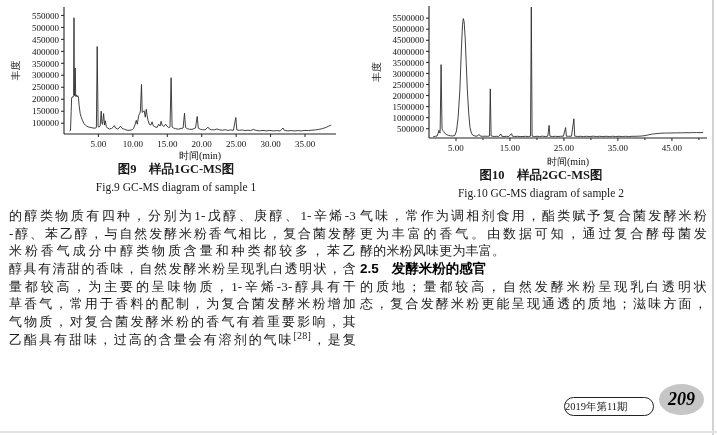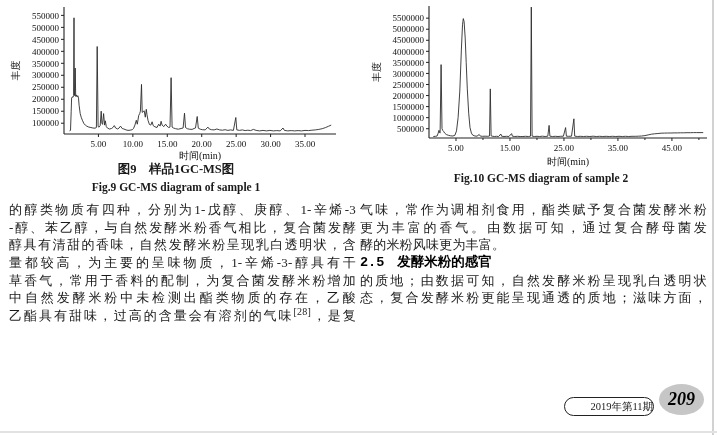--- a/index.html
+++ b/index.html
@@ -5,41 +5,41 @@
   html,body{margin:0;padding:0;background:#ffffff;}
   .page{
     position:relative;width:717px;height:435px;background:#ffffff;overflow:hidden;
     font-family:"Liberation Serif","DejaVu Serif",serif;color:#1a1a1a;
   }
   
   .figures-row{display:flex;justify-content:space-between;padding:2px 4px 0 8px;}
   .figure{display:flex;flex-direction:column;align-items:center;margin:0;}
   svg text{font-family:"Liberation Serif","DejaVu Serif",serif;fill:#111;}
   .cap-cn{font-weight:700;font-size:12.5px;line-height:15px;text-align:center;}
-  .cap-en{font-weight:700;font-size:11.5px;line-height:14px;margin-top:3px;text-align:center;}
+  .cap-en{font-weight:400;font-size:11.5px;line-height:14px;margin-top:3px;text-align:center;}
   
   .columns{display:flex;gap:4px;padding:7px 10px 0 9px;}
   .col{flex:1;min-width:0;}
   .line{
     margin:0;font-size:13px;line-height:17.7px;height:17.7px;
     text-align:justify;text-align-last:justify;white-space:nowrap;
     letter-spacing:0.2px;
   }
   .line.para-end{text-align-last:left;}
   .line sup{font-size:10px;vertical-align:super;line-height:0;}
   .heading{
     margin:0;font-size:13.5px;line-height:17.7px;height:17.7px;
-    font-family:Liberation Mono, monospace;font-weight:700;color:#000;
+    font-family:Liberation Sans, sans-serif;font-weight:700;color:#000;
   }
   .heading .h-num{margin-right:13px;}
   
   .issue-box{
     position:absolute;left:564px;top:397px;width:88px;height:17px;
     border:1.5px solid #222;border-radius:10px;background:#fff;
-    font-size:10.5px;line-height:17px;text-align:right;z-index:1;
+    font-size:10.5px;line-height:17px;text-align:left;z-index:1;
   }
   .page-oval{
     position:absolute;left:659px;top:384px;width:45px;height:31px;
     background:#c6c6c6;border-radius:50%;z-index:2;
     display:flex;align-items:center;justify-content:center;
     font-size:18px;font-weight:700;font-style:italic;color:#000;
     font-family:"Liberation Serif","DejaVu Serif",serif;
   }
   
   .edge-right{position:absolute;right:3px;top:0;width:2px;height:435px;background:#d2d2d2;}
@@ -137,41 +137,43 @@
           <line x1="113.98058252427185" y1="136" x2="113.98058252427185" y2="138" stroke="#222" stroke-width="1"></line>
           <line x1="167.9611650485437" y1="136" x2="167.9611650485437" y2="138" stroke="#222" stroke-width="1"></line>
           <line x1="221.94174757281553" y1="136" x2="221.94174757281553" y2="138" stroke="#222" stroke-width="1"></line>
           <line x1="275.9223300970874" y1="136" x2="275.9223300970874" y2="138" stroke="#222" stroke-width="1"></line>
           <line x1="329.90291262135923" y1="136" x2="329.90291262135923" y2="138" stroke="#222" stroke-width="1"></line>
           <text x="199" y="163" text-anchor="middle" font-size="10">时间(min)</text>
           <text transform="translate(11,70) rotate(-90)" text-anchor="middle" font-size="10">丰度</text>
           <polyline points="64.3,134.5 66.5,134.3 68.1,134.0 69.2,131.1 70.0,128.3 70.5,130.5 71.1,131.1 72.1,62.6 73.0,126.7 73.8,128.5 74.6,129.4 75.7,131.1 77.3,132.5 79.4,133.3 81.6,133.8 83.8,134.0 85.9,133.3 87.5,128.9 89.1,115.7 90.8,89.1 92.4,47.1 93.5,22.8 94.3,16.6 95.1,19.5 96.2,36.1 97.2,60.4 98.3,86.9 99.7,111.2 101.0,125.6 102.4,131.1 103.7,133.1 105.9,134.0 108.0,134.2 110.2,132.5 111.3,134.1 113.4,134.3 116.1,134.2 118.8,134.3 120.5,134.0 121.3,86.9 122.1,133.8 123.2,134.2 125.3,134.5 127.5,134.3 129.6,134.5 131.8,132.0 132.6,134.2 135.0,134.5 137.7,134.3 139.9,134.5 142.6,131.6 143.4,134.2 145.8,134.5 148.5,134.3 151.2,134.5 153.9,134.5 156.6,134.3 159.3,134.5 161.5,134.2 162.3,5.1 163.1,134.1 165.3,134.5 168.0,134.3 170.7,134.5 173.4,134.2 176.1,134.5 178.8,134.2 180.1,123.4 180.9,134.2 183.6,134.5 186.3,134.3 189.0,134.5 191.7,134.3 194.4,134.2 196.6,125.6 197.4,134.2 199.8,134.3 202.5,134.2 204.9,116.8 205.7,134.1 208.4,134.5 211.1,134.3 214.4,134.5 217.6,134.3 220.9,134.5 224.1,134.2 227.3,134.5 230.6,134.3 233.8,134.5 237.1,134.3 240.3,134.5 243.5,134.3 246.8,134.5 250.0,134.3 253.3,134.5 256.5,134.3 259.7,134.5 263.0,134.3 266.2,134.3 269.4,134.2 272.7,134.0 275.9,133.6 279.2,132.9 282.4,132.2 285.6,131.8 288.9,131.5 292.1,131.2 295.4,131.1 298.6,131.0 301.8,131.0 305.1,130.9 308.3,130.9 311.5,130.8 314.8,130.8 318.0,130.7 321.3,130.7 324.5,130.6 327.7,130.6 331.0,130.6 334.2,130.6" fill="none" stroke="#2d2d2d" stroke-width="0.9"></polyline>
         </svg>
       <figcaption>
+        <div class="cap-cn">图10　样品2GC-MS图</div>
         <div class="cap-en">Fig.10 GC-MS diagram of sample 2</div>
       </figcaption>
     </figure>
   </div>
 
   <div class="columns">
     <div class="col">
       <p class="line">的醇类物质有四种，分别为1-戊醇、庚醇、1-辛烯-3</p>
       <p class="line">-醇、苯乙醇，与自然发酵米粉香气相比，复合菌发酵</p>
+      <p class="line">米粉香气成分中醇类物质含量和种类都较多，苯乙</p>
       <p class="line">醇具有清甜的香味，自然发酵米粉呈现乳白透明状，含</p>
       <p class="line">量都较高，为主要的呈味物质，1-辛烯-3-醇具有干</p>
       <p class="line">草香气，常用于香料的配制，为复合菌发酵米粉增加</p>
-      <p class="line">中自然发酵米粉中未检测出酯类物质的存在，乙酸</p>
+      <p class="line">气物质，对复合菌发酵米粉的香气有着重要影响，其</p>
       <p class="line"><span>乙酯具有甜味，过高的含量会有溶剂的气味</span><sup>[28]</sup><span>，是复</span></p>
     </div>
     <div class="col">
       <p class="line">气味，常作为调相剂食用，酯类赋予复合菌发酵米粉</p>
       <p class="line">更为丰富的香气。由数据可知，通过复合酵母菌发</p>
       <p class="line para-end">酵的米粉风味更为丰富。</p>
       <p class="heading"><span class="h-num">2.5</span><span>发酵米粉的感官</span></p>
-      <p class="line">的质地；由数据可知，自然发酵米粉呈现乳白透明状</p>
+      <p class="line">的质地；量都较高，自然发酵米粉呈现乳白透明状</p>
       <p class="line">态，复合发酵米粉更能呈现通透的质地；滋味方面，</p>
     </div>
   </div>
 
   <div class="issue-box">2019年第11期</div>
   <div class="page-oval">209</div>
 
   <div class="edge-right"></div>
   <div class="edge-bottom"></div>
 

